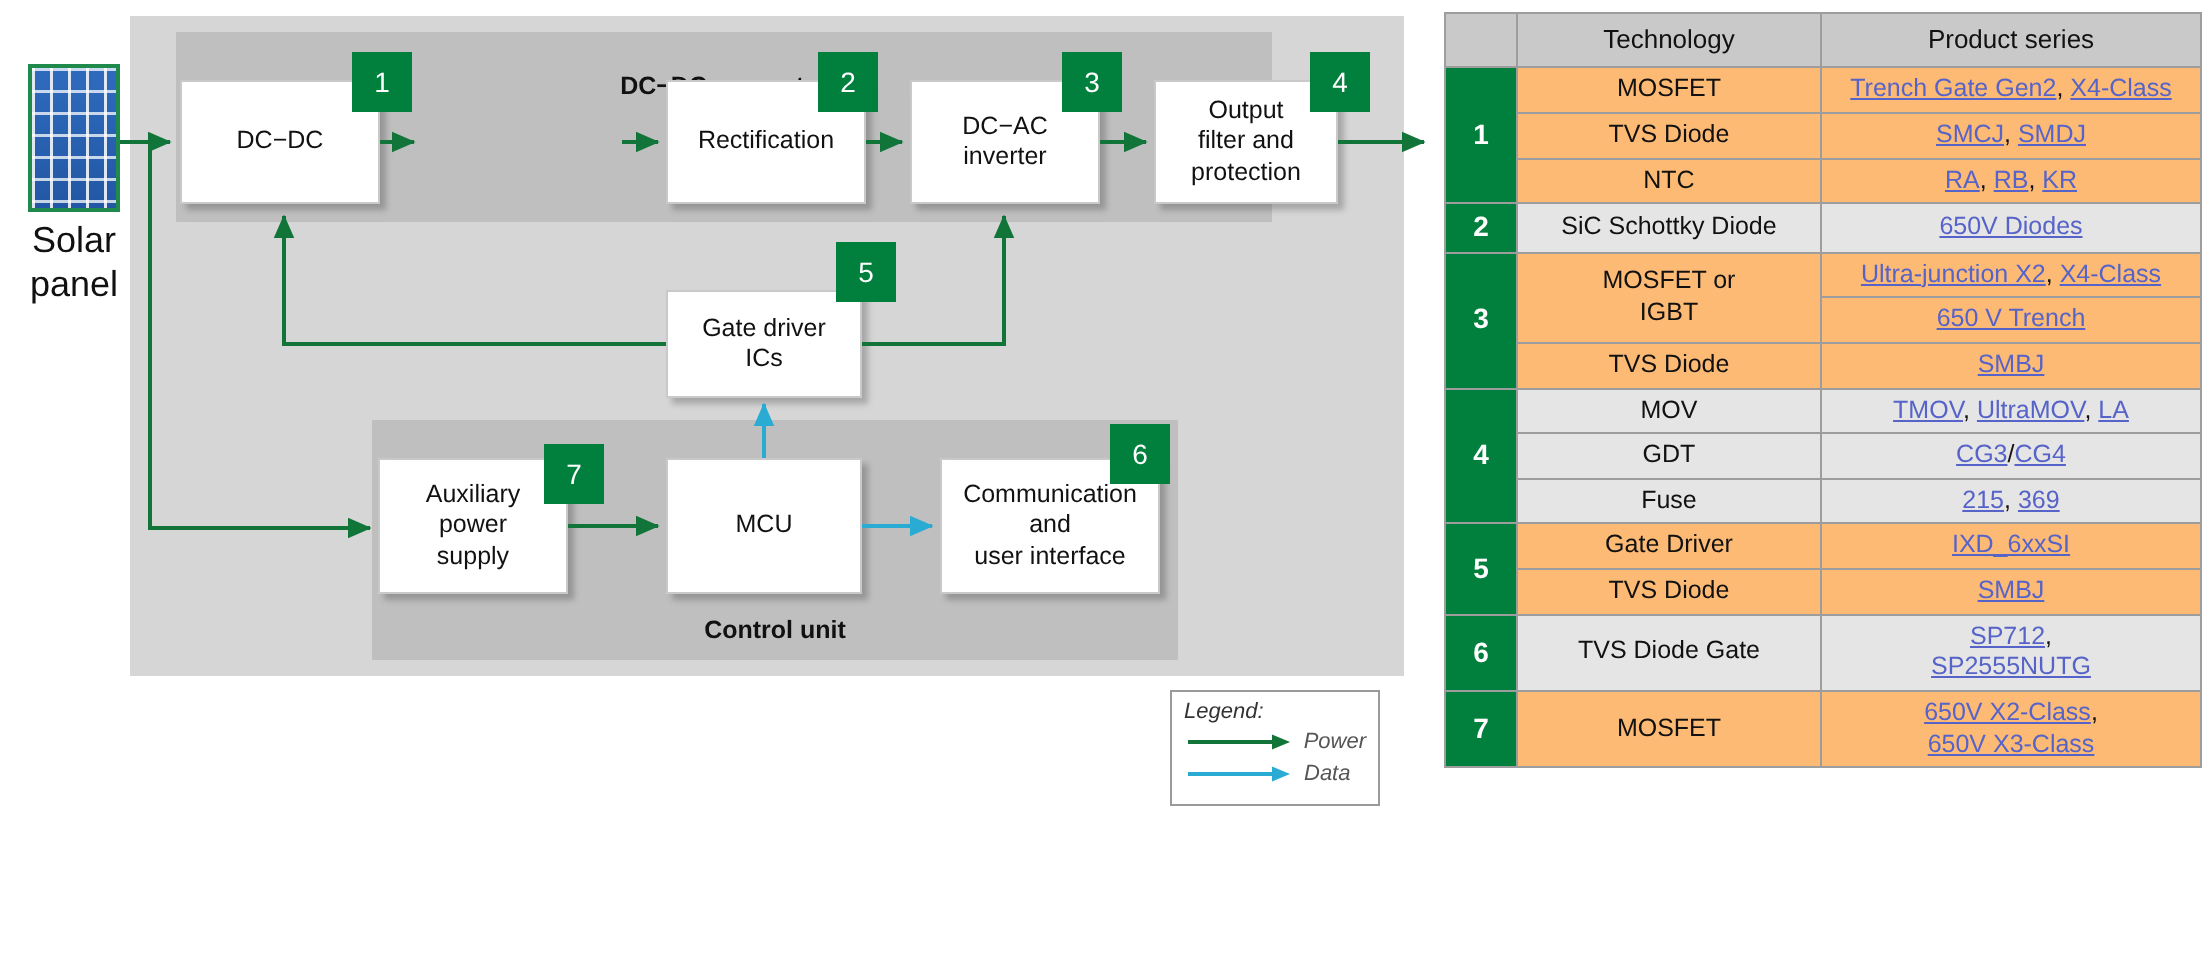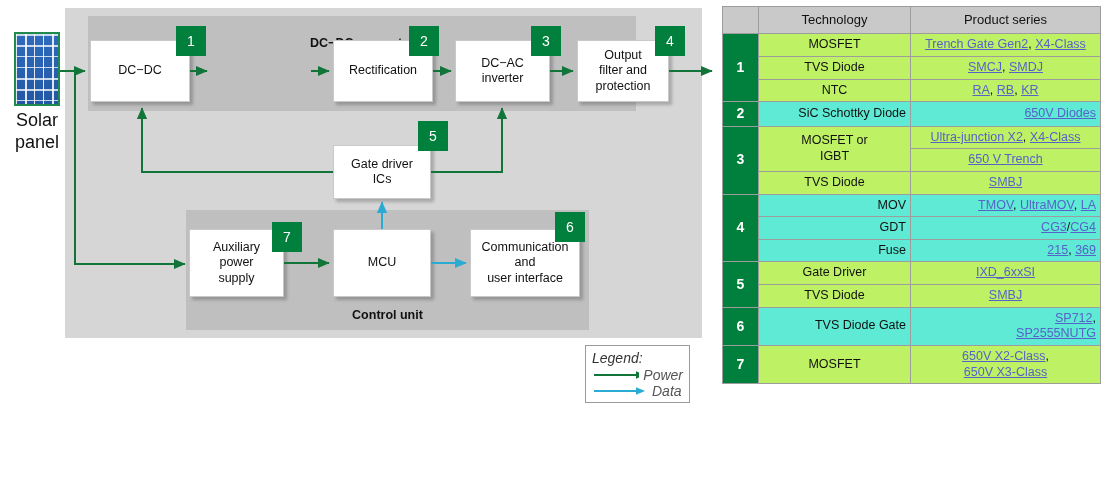--- a/index.html
+++ b/index.html
@@ -37,36 +37,36 @@
            repeating-linear-gradient(to bottom,rgba(255,255,255,.75) 0 1.5px,transparent 1.5px 11px),
            linear-gradient(#2f6bbd,#2257a4);}
   .solar-label{position:absolute;left:0px;top:110px;width:74px;text-align:center;
                font-size:18px;color:#111;line-height:1.2;}
 
   svg#wires{position:absolute;left:0;top:0;width:720px;height:490px;
             pointer-events:none;z-index:3;}
 
   .legend{position:absolute;left:585px;top:345px;width:105px;height:58px;
           background:#fff;border:1px solid #9a9a9a;box-sizing:border-box;
-          padding:4px 6px;font-style:italic;font-size:14px;color:#555;}
+          padding:4px 6px;font-style:italic;font-size:11px;color:#555;}
   .legend-title{color:#333;margin-bottom:1px;}
   .legend-row{display:flex;align-items:center;gap:4px;height:16px;}
   .legend-row span{flex:0 0 auto;}
 
   
   #table-wrap{position:absolute;left:722px;top:6px;width:378px;}
   table{border-collapse:collapse;width:378px;font-size:12.5px;color:#111;
         table-layout:fixed;}
   th,td{border:1px solid #9d9d9d;text-align:center;vertical-align:middle;
         padding:3px 4px;line-height:1.25;}
   thead th{background:#c9c9c9;font-weight:normal;font-size:13px;padding:5px 4px;}
   col.c-idx{width:36px;} col.c-tech{width:152px;} col.c-prod{width:190px;}
   td.idx{background:#00803C;color:#fff;font-weight:bold;font-size:14px;}
-  tr.alt td:not(.idx){background:#5eead4;text-align:right;}
-  tr td:not(.idx){background:#bef264;}
+  tr.alt td:not(.idx){background:#e5e5e5;}
+  tr td:not(.idx){background:#fdba74;}
   a{color:#5663c8;}
 </style>
 </head>
 <body>
 
 <div id="diagram">
 
   <div class="outer-panel"></div>
 
   <div class="inner-panel" id="dcdc-panel">

